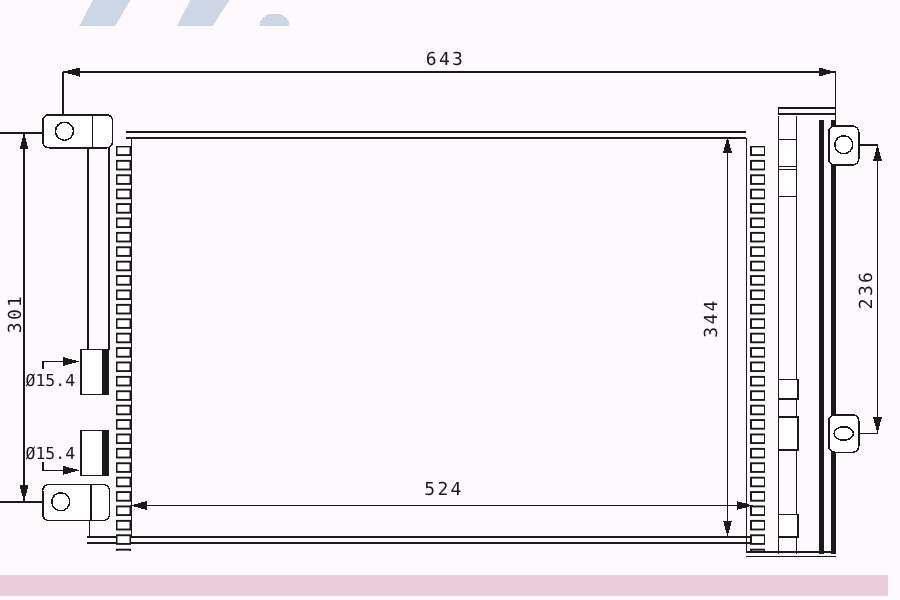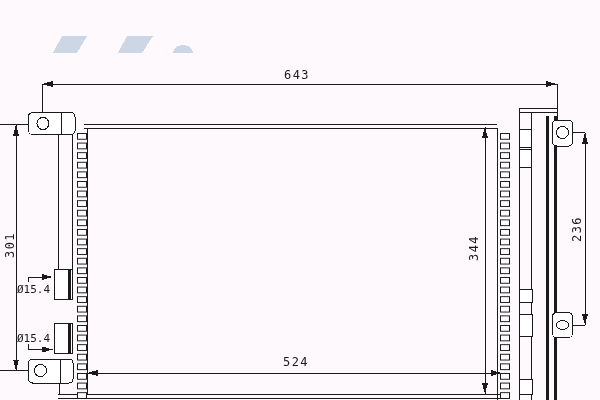--- a/index.html
+++ b/index.html
@@ -1,18 +1,18 @@
 <!DOCTYPE html>
 <html><head>
 <meta charset="utf-8">
 <style>
   html,body{margin:0;padding:0;}
   body{width:600px;height:400px;background:#fdf9fc;overflow:hidden;
        font-family:"DejaVu Sans Mono",monospace;}
-  #stage{position:relative;width:600px;height:351px;margin-top:36px;}
+  #stage{position:relative;width:600px;height:351px;}
   svg{position:absolute;left:0;top:0;shape-rendering:crispEdges;}
   .ln{stroke:#1a1a1a;stroke-width:1;fill:none;}
   .wht{stroke:#1a1a1a;stroke-width:1;fill:#ffffff;}
   .blk{fill:#1a1a1a;stroke:none;}
   .dim{font:12px "DejaVu Sans Mono",monospace;letter-spacing:1.5px;fill:#1a1a1a;}
   .sml{font:11px "DejaVu Sans Mono",monospace;letter-spacing:0;fill:#1a1a1a;}
 </style>
 </head>
 <body>
 

